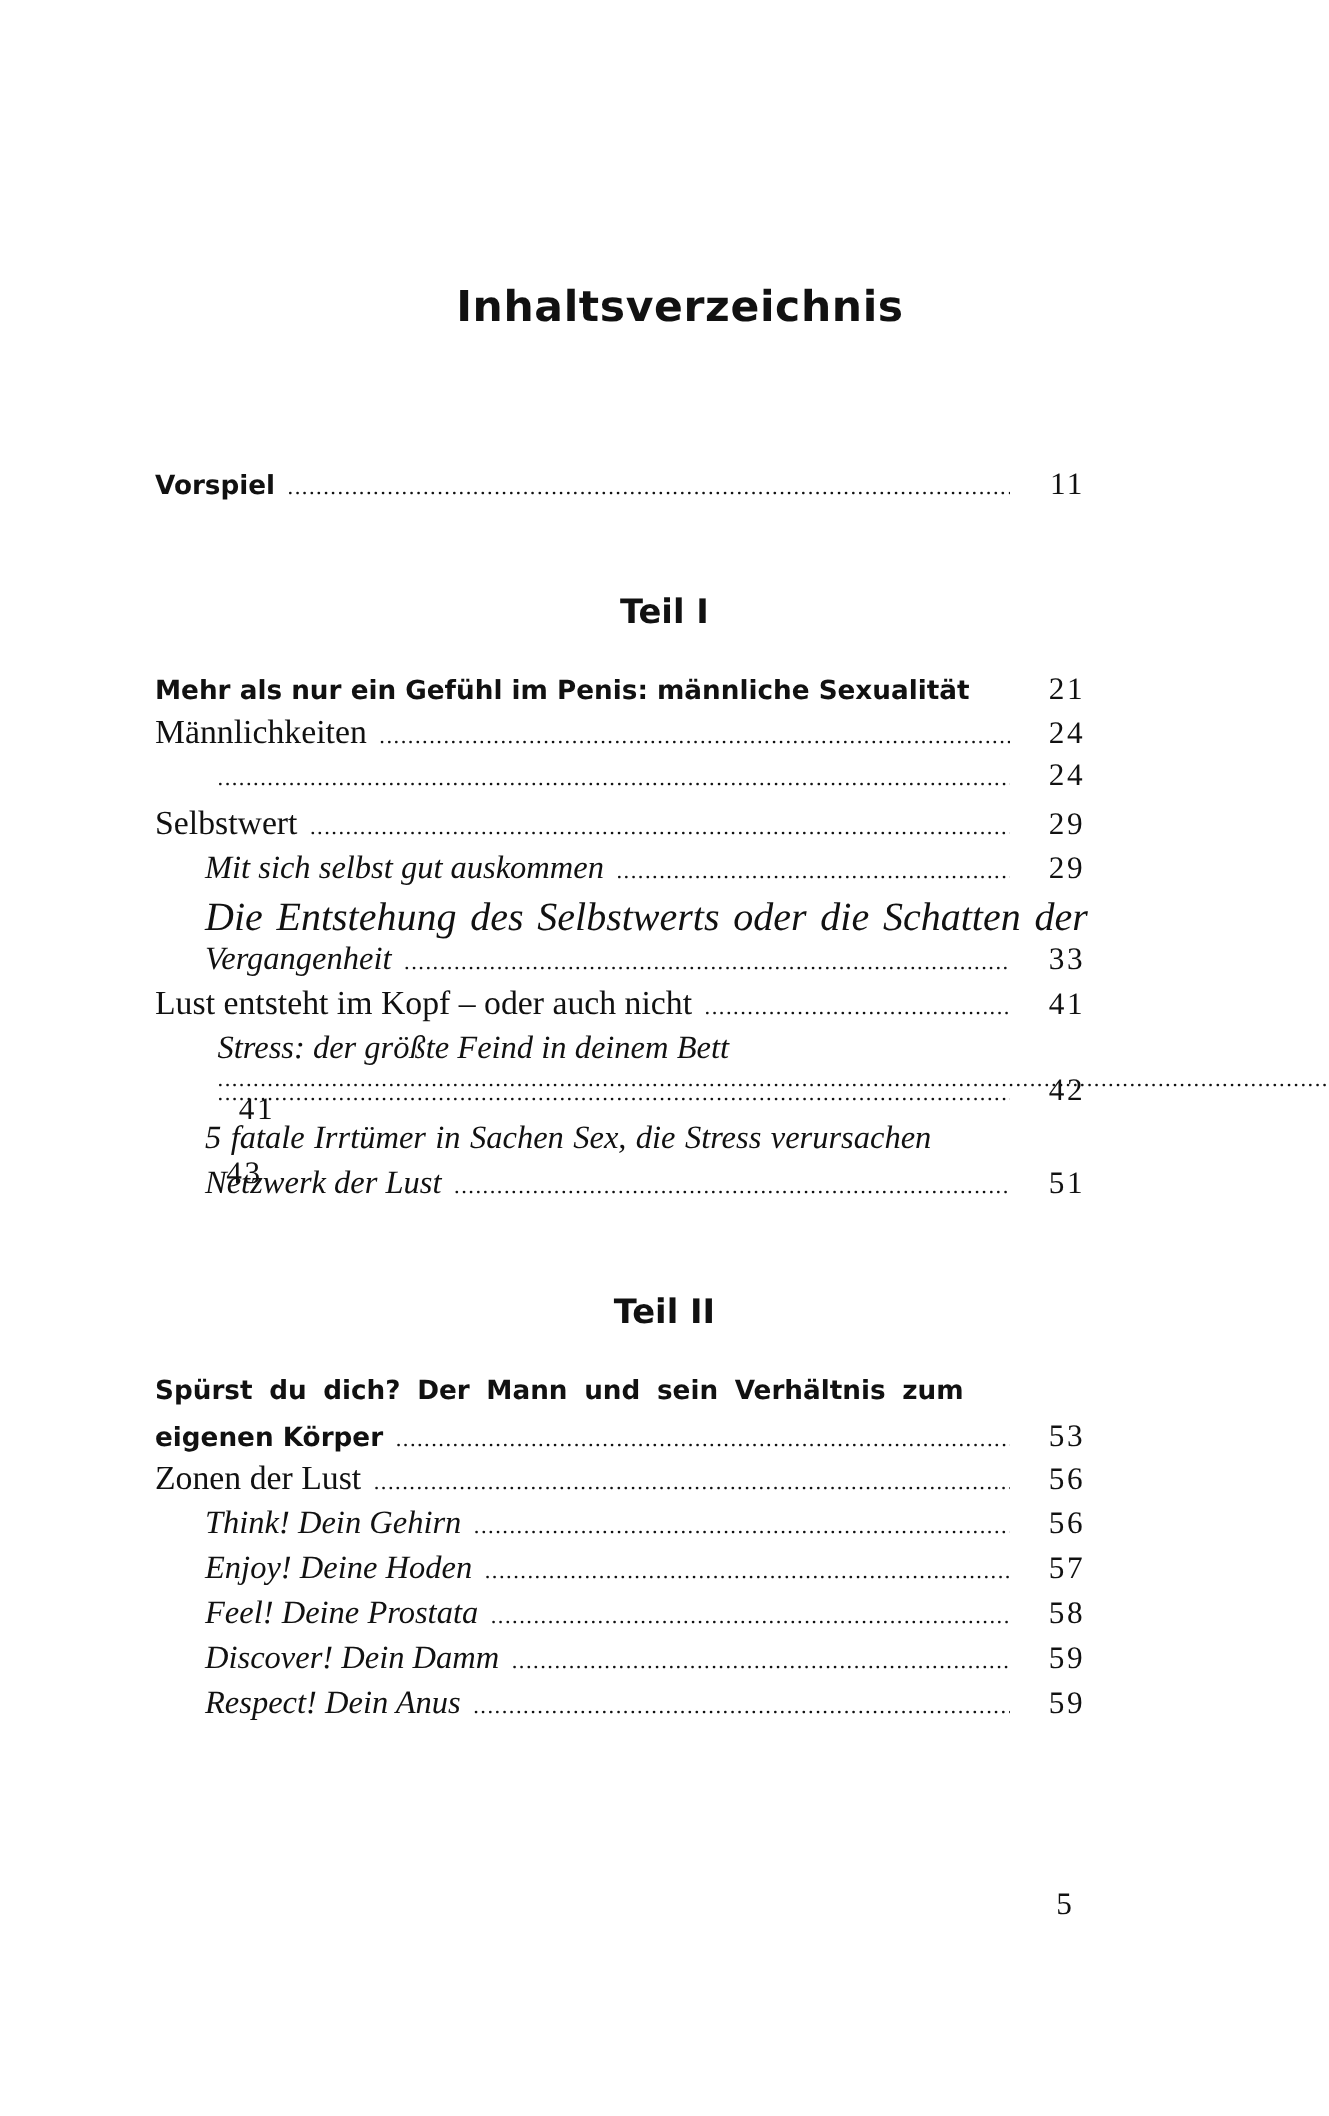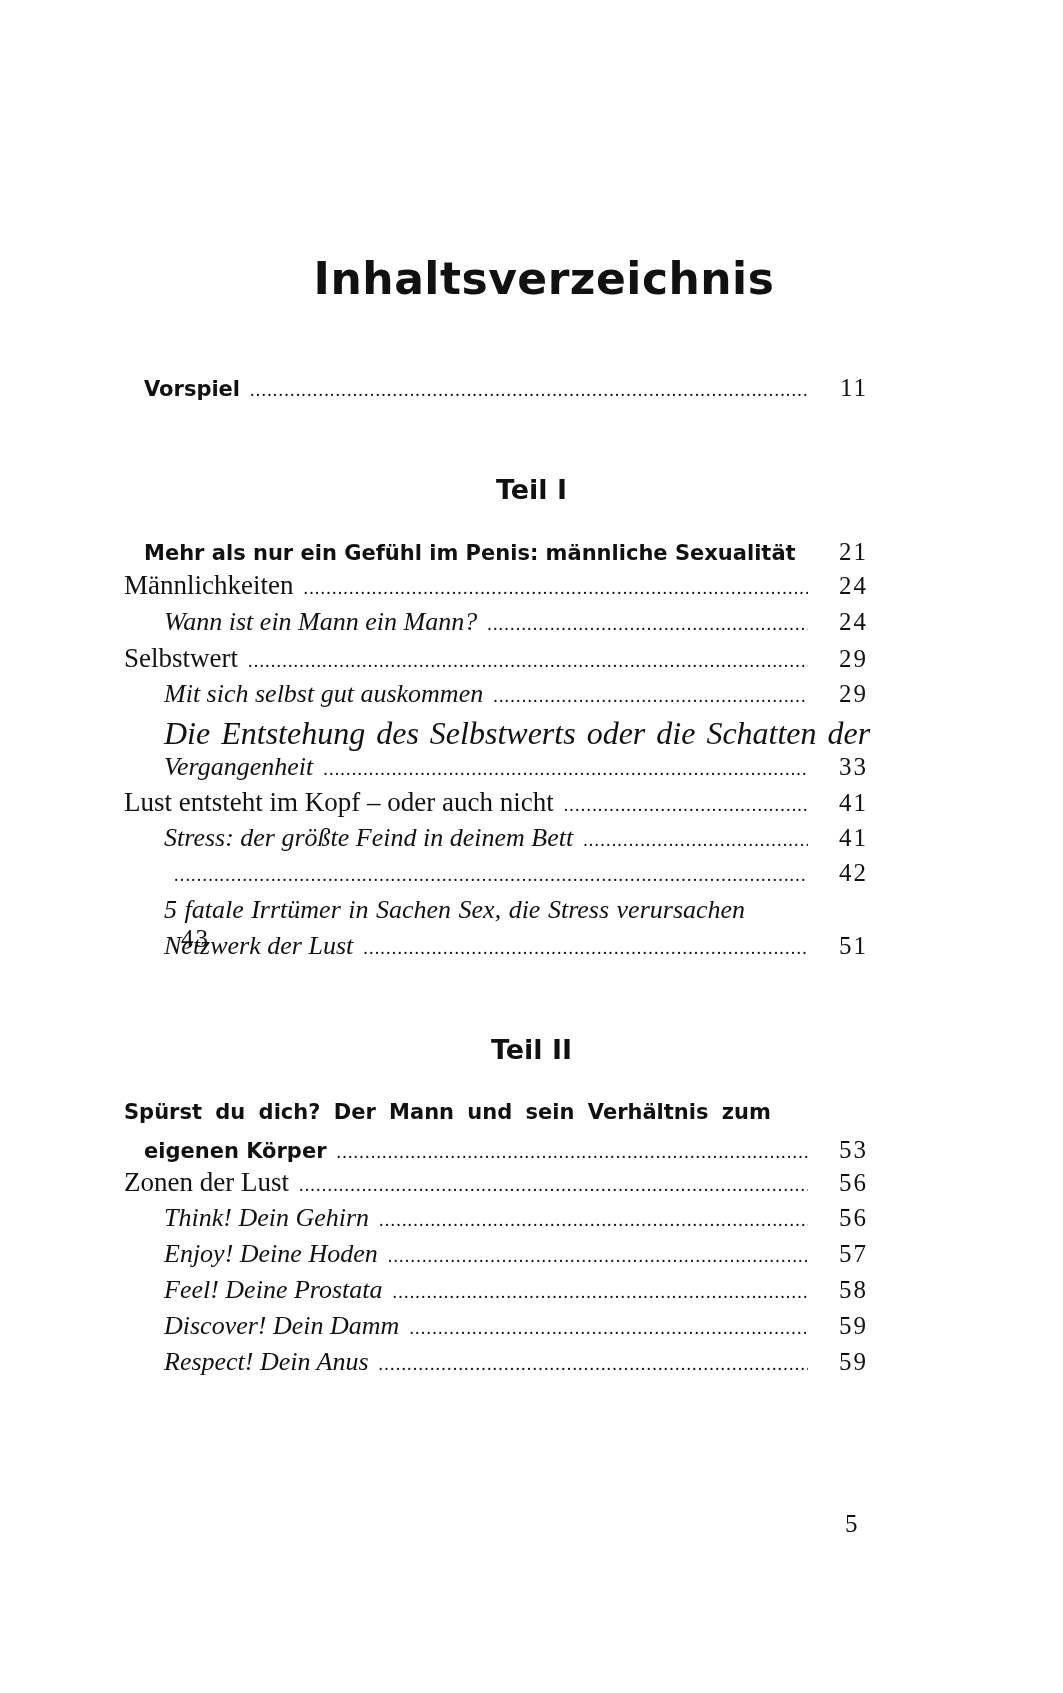--- a/index.html
+++ b/index.html
@@ -12,24 +12,24 @@
       height: 1693px;
       position: relative;
       color: #111111;
       font-family: "Liberation Serif", "DejaVu Serif", serif;
       overflow: hidden;
     }
     .page-title {
       position: absolute;
       left: 0;
       width: 1058px;
-      top: 254px;
+      top: 221px;
       text-align: center;
       font-family: "DejaVu Sans", "Liberation Sans", sans-serif;
-      font-size: 44px;
+      font-size: 34px;
       font-weight: bold;
       letter-spacing: 0.5px;
       line-height: 50px;
       padding-left: 30px;
       box-sizing: border-box;
     }
     .toc-line {
       position: absolute;
       left: 124px;
       width: 744px;
@@ -57,21 +57,20 @@
       width: 46px;
       text-align: right;
       font-family: "Liberation Serif", serif;
       font-size: 25px;
       letter-spacing: 2px;
     }
     .lvl-chapter .txt {
       font-family: "DejaVu Sans", "Liberation Sans", sans-serif;
       font-weight: bold;
       font-size: 21px;
-      margin-left: 20px;
     }
     .lvl-section .txt {
       font-family: "Liberation Serif", serif;
       font-size: 27px;
     }
     .lvl-sub {
       left: 164px;
       width: 704px;
     }
     .lvl-sub .txt {
@@ -132,21 +131,20 @@
   <span class="pg">21</span>
 </div>
 
 <div class="toc-line lvl-section" style="top:570px;">
   <span class="txt">Männlichkeiten</span>
   <span class="dots"></span>
   <span class="pg">24</span>
 </div>
 
 <div class="toc-line lvl-sub" style="top:607px;">
-  <span class="txt">Wann ist ein Mann ein Mann?</span>
   <span class="dots"></span>
   <span class="pg">24</span>
 </div>
 
 <div class="toc-line lvl-section" style="top:643px;">
   <span class="txt">Selbstwert</span>
   <span class="dots"></span>
   <span class="pg">29</span>
 </div>
 
@@ -162,21 +160,21 @@
   <span class="dots"></span>
   <span class="pg">33</span>
 </div>
 
 <div class="toc-line lvl-section" style="top:787px;">
   <span class="txt">Lust entsteht im Kopf – oder auch nicht</span>
   <span class="dots"></span>
   <span class="pg">41</span>
 </div>
 
-<div class="toc-line lvl-sub" style="top:823px;">
+<div class="toc-line lvl-sub" style="top:823px;flex-direction:column;">
   <span class="txt">Stress: der größte Feind in deinem Bett</span>
   <span class="dots"></span>
   <span class="pg">41</span>
 </div>
 
 <div class="toc-line lvl-sub" style="top:859px;">
   <span class="dots"></span>
   <span class="pg">42</span>
 </div>
 

